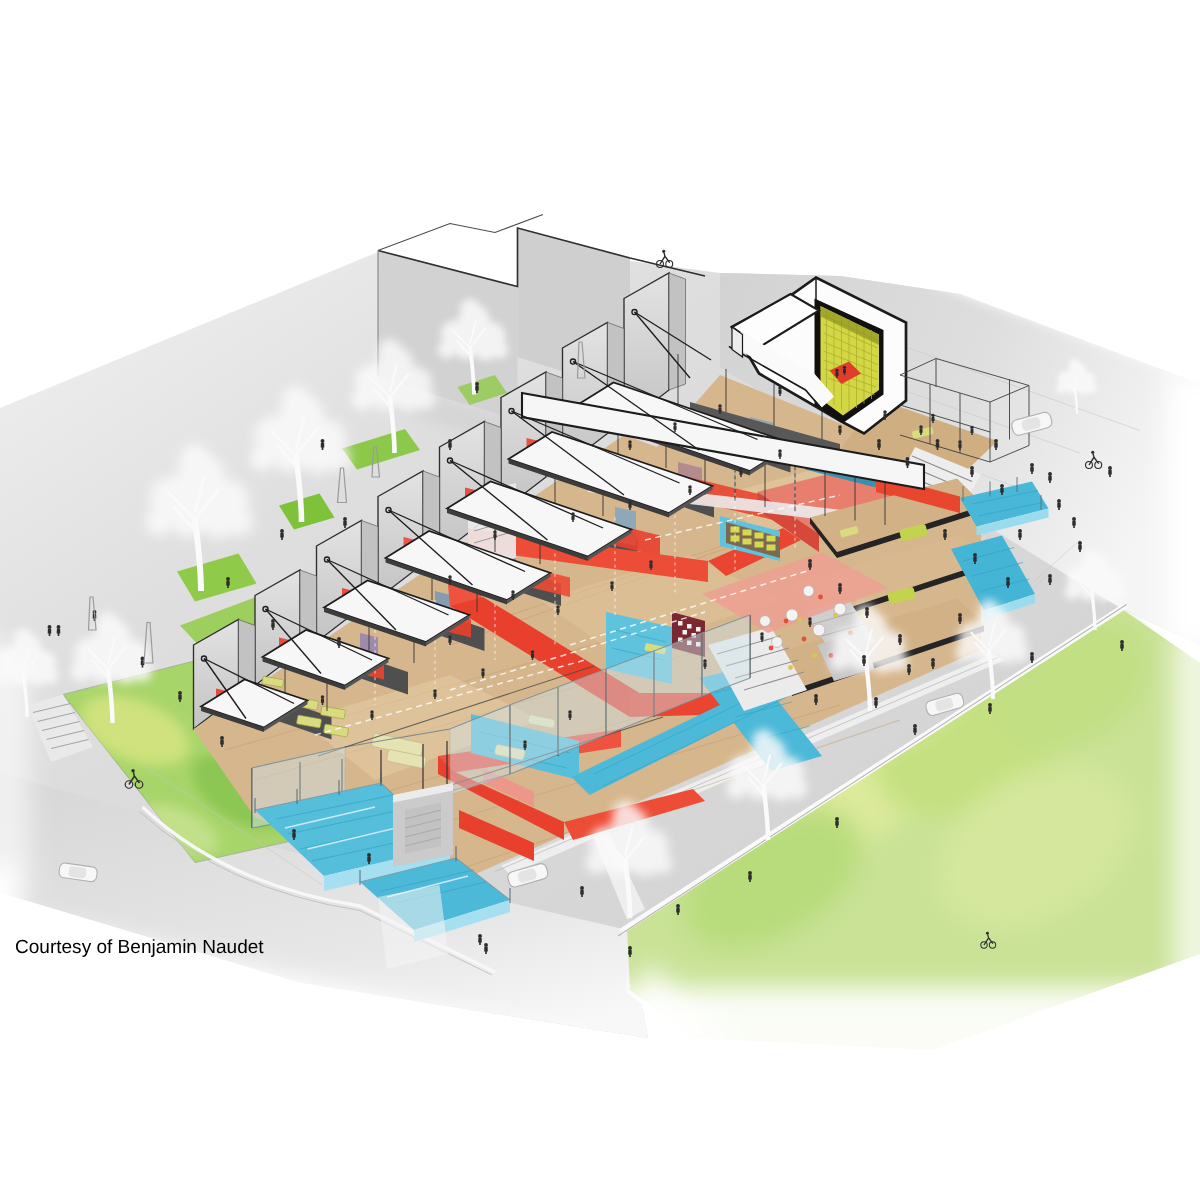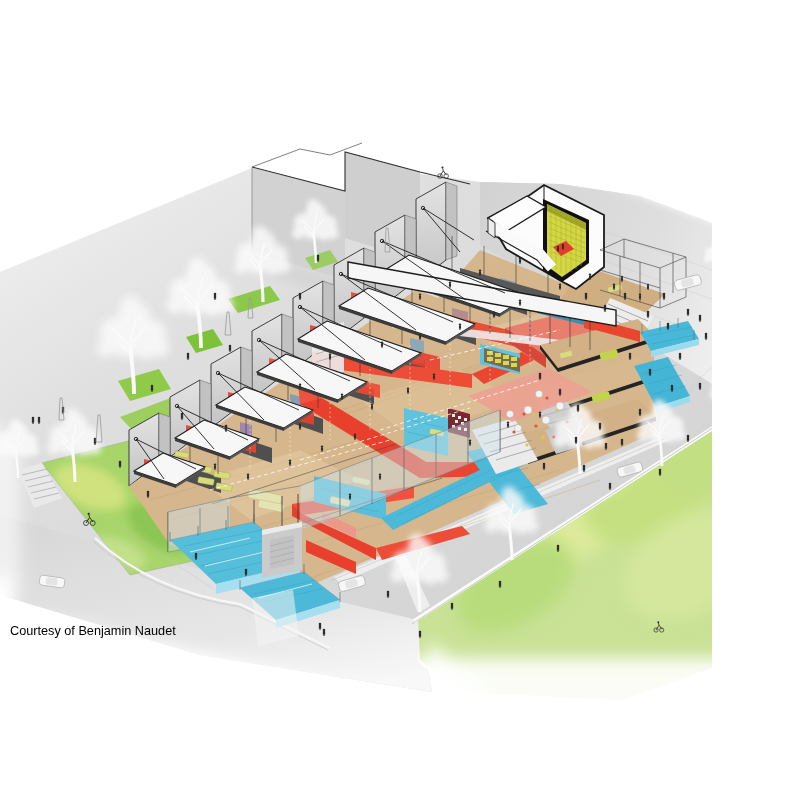--- a/index.html
+++ b/index.html
@@ -1,16 +1,16 @@
 <!DOCTYPE html>
 <html><head>
 <meta charset="utf-8">
 <style>
 html,body{margin:0;padding:0;background:#ffffff;}
-#page{width:712px;height:800px;position:relative;background:#ffffff;overflow:hidden;font-family:"Liberation Sans",sans-serif;}
+#page{width:800px;height:800px;position:relative;background:#ffffff;overflow:hidden;font-family:"Liberation Sans",sans-serif;}
 </style>
 </head>
 <body>
 <div id="page">
 <svg width="800" height="800" viewBox="0 0 800 800">
 <defs>
 <linearGradient id="plazaG" x1="0" y1="0" x2="1" y2="1">
 <stop offset="0" stop-color="#f2f2f2"></stop>
 <stop offset="0.3" stop-color="#dedede"></stop>
 <stop offset="0.75" stop-color="#d4d4d4"></stop>

